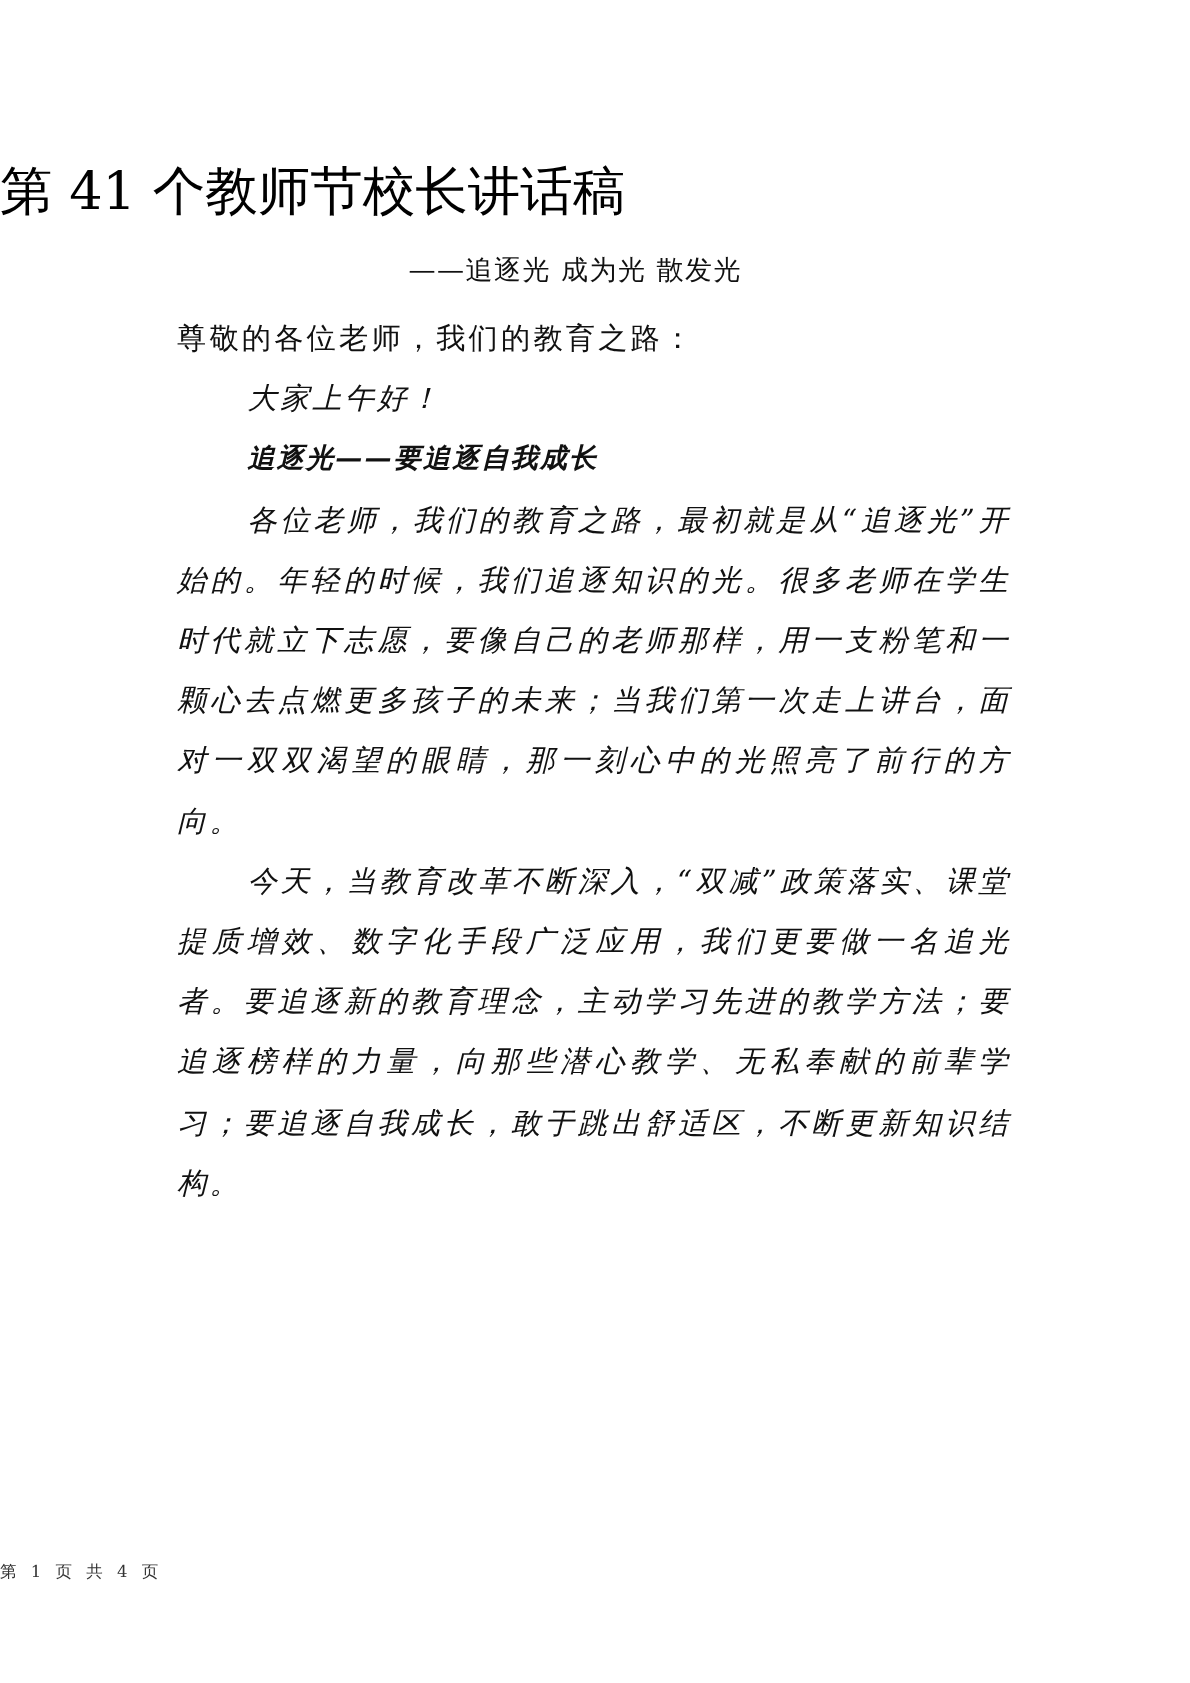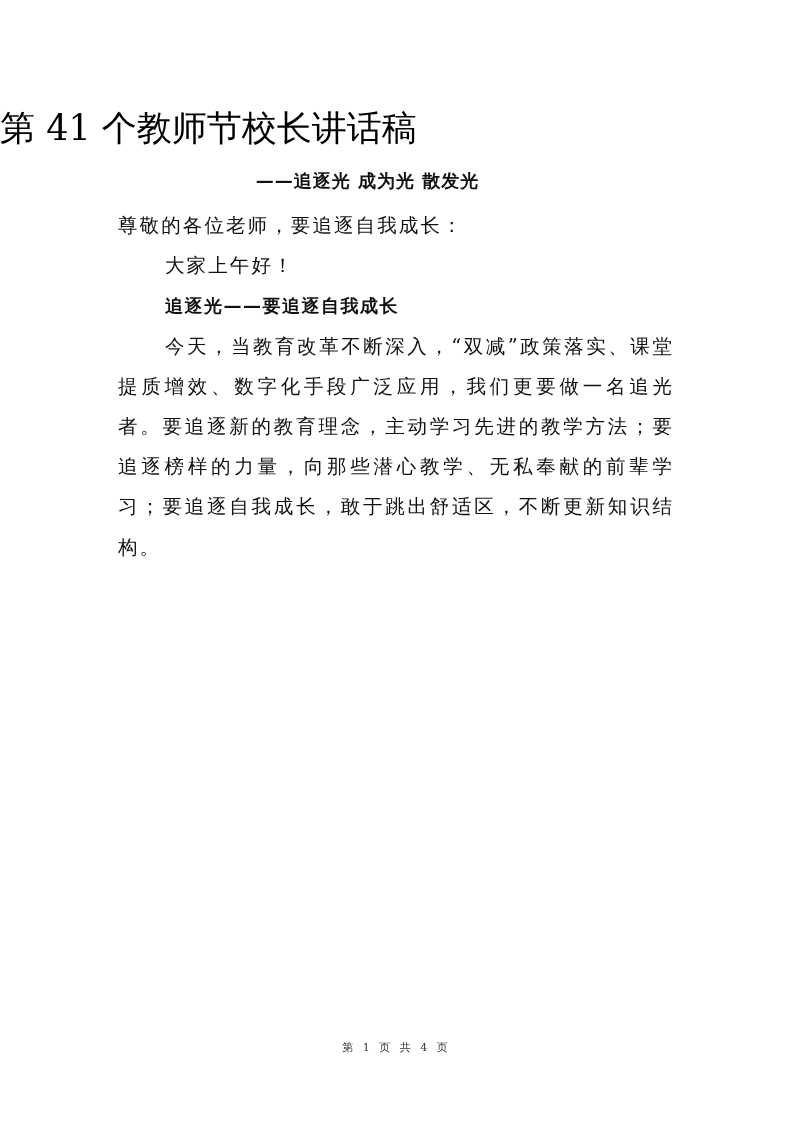--- a/index.html
+++ b/index.html
@@ -1,36 +1,37 @@
 <!DOCTYPE html>
 <html><head>
   <meta charset="utf-8">
   <style>
     html, body { margin: 0; padding: 0; background: #ffffff; }
     body { width: 793px; height: 1122px; position: relative; overflow: hidden;
            font-family: "DejaVu Serif", "Liberation Serif", serif; color: #111; }
     .title { position: absolute; top: 104px; left: 0; width: 793px; 
              font-size: 35px; line-height: 48px; font-family: "DejaVu Serif", serif; color: #000; }
-    .subtitle { position: absolute; top: 166px; left: 0; width: 735px; text-align: center;
-                font-size: 18px; line-height: 30px; letter-spacing: 1px; font-weight: bold; color: #111; }
+    .subtitle { position: absolute; top: 166px; left: 16px; width: 735px; text-align: center;
+                font-size: 18px; line-height: 30px; letter-spacing: 1px; font-weight: normal; color: #111; }
     .body { position: absolute; top: 206px; left: 118px; width: 556px; }
     .p { font-size: 19.5px; line-height: 40.2px; margin: 0; text-align: justify;
          text-align-last: left; letter-spacing: 2.1px; word-break: break-all; }
-    .indent { text-indent: 47px; }
+    .indent { text-indent: 47px; font-style: italic; }
     .bold { font-weight: bold; }
     .heading { font-weight: bold; font-size: 18px; letter-spacing: 1.5px; }
-    .footer { position: absolute; top: 1040px; left: 0; width: 793px; text-align: center;
+    .footer { position: absolute; top: 1040px; left: 0; width: 793px; text-align: left;
               font-size: 11px; letter-spacing: 3px; color: #333; }
   </style>
 </head>
 <body>
 
 <div class="title">第 41 个教师节校长讲话稿</div>
 <div class="subtitle">——追逐光 成为光 散发光</div>
 
 <div class="body">
-  <p class="p">尊敬的各位老师，要追逐自我成长：</p>
+  <p class="p">尊敬的各位老师，我们的教育之路：</p>
   <p class="p indent">大家上午好！</p>
   <p class="p indent heading">追逐光——要追逐自我成长</p>
+  <p class="p indent">各位老师，我们的教育之路，最初就是从“追逐光”开始的。年轻的时候，我们追逐知识的光。很多老师在学生时代就立下志愿，要像自己的老师那样，用一支粉笔和一颗心去点燃更多孩子的未来；当我们第一次走上讲台，面对一双双渴望的眼睛，那一刻心中的光照亮了前行的方向。</p>
   <p class="p indent">今天，当教育改革不断深入，“双减”政策落实、课堂提质增效、数字化手段广泛应用，我们更要做一名追光者。要追逐新的教育理念，主动学习先进的教学方法；要追逐榜样的力量，向那些潜心教学、无私奉献的前辈学习；要追逐自我成长，敢于跳出舒适区，不断更新知识结构。</p>
 </div>
 
 <div class="footer">第 1 页 共 4 页</div>
 
 </body></html>

